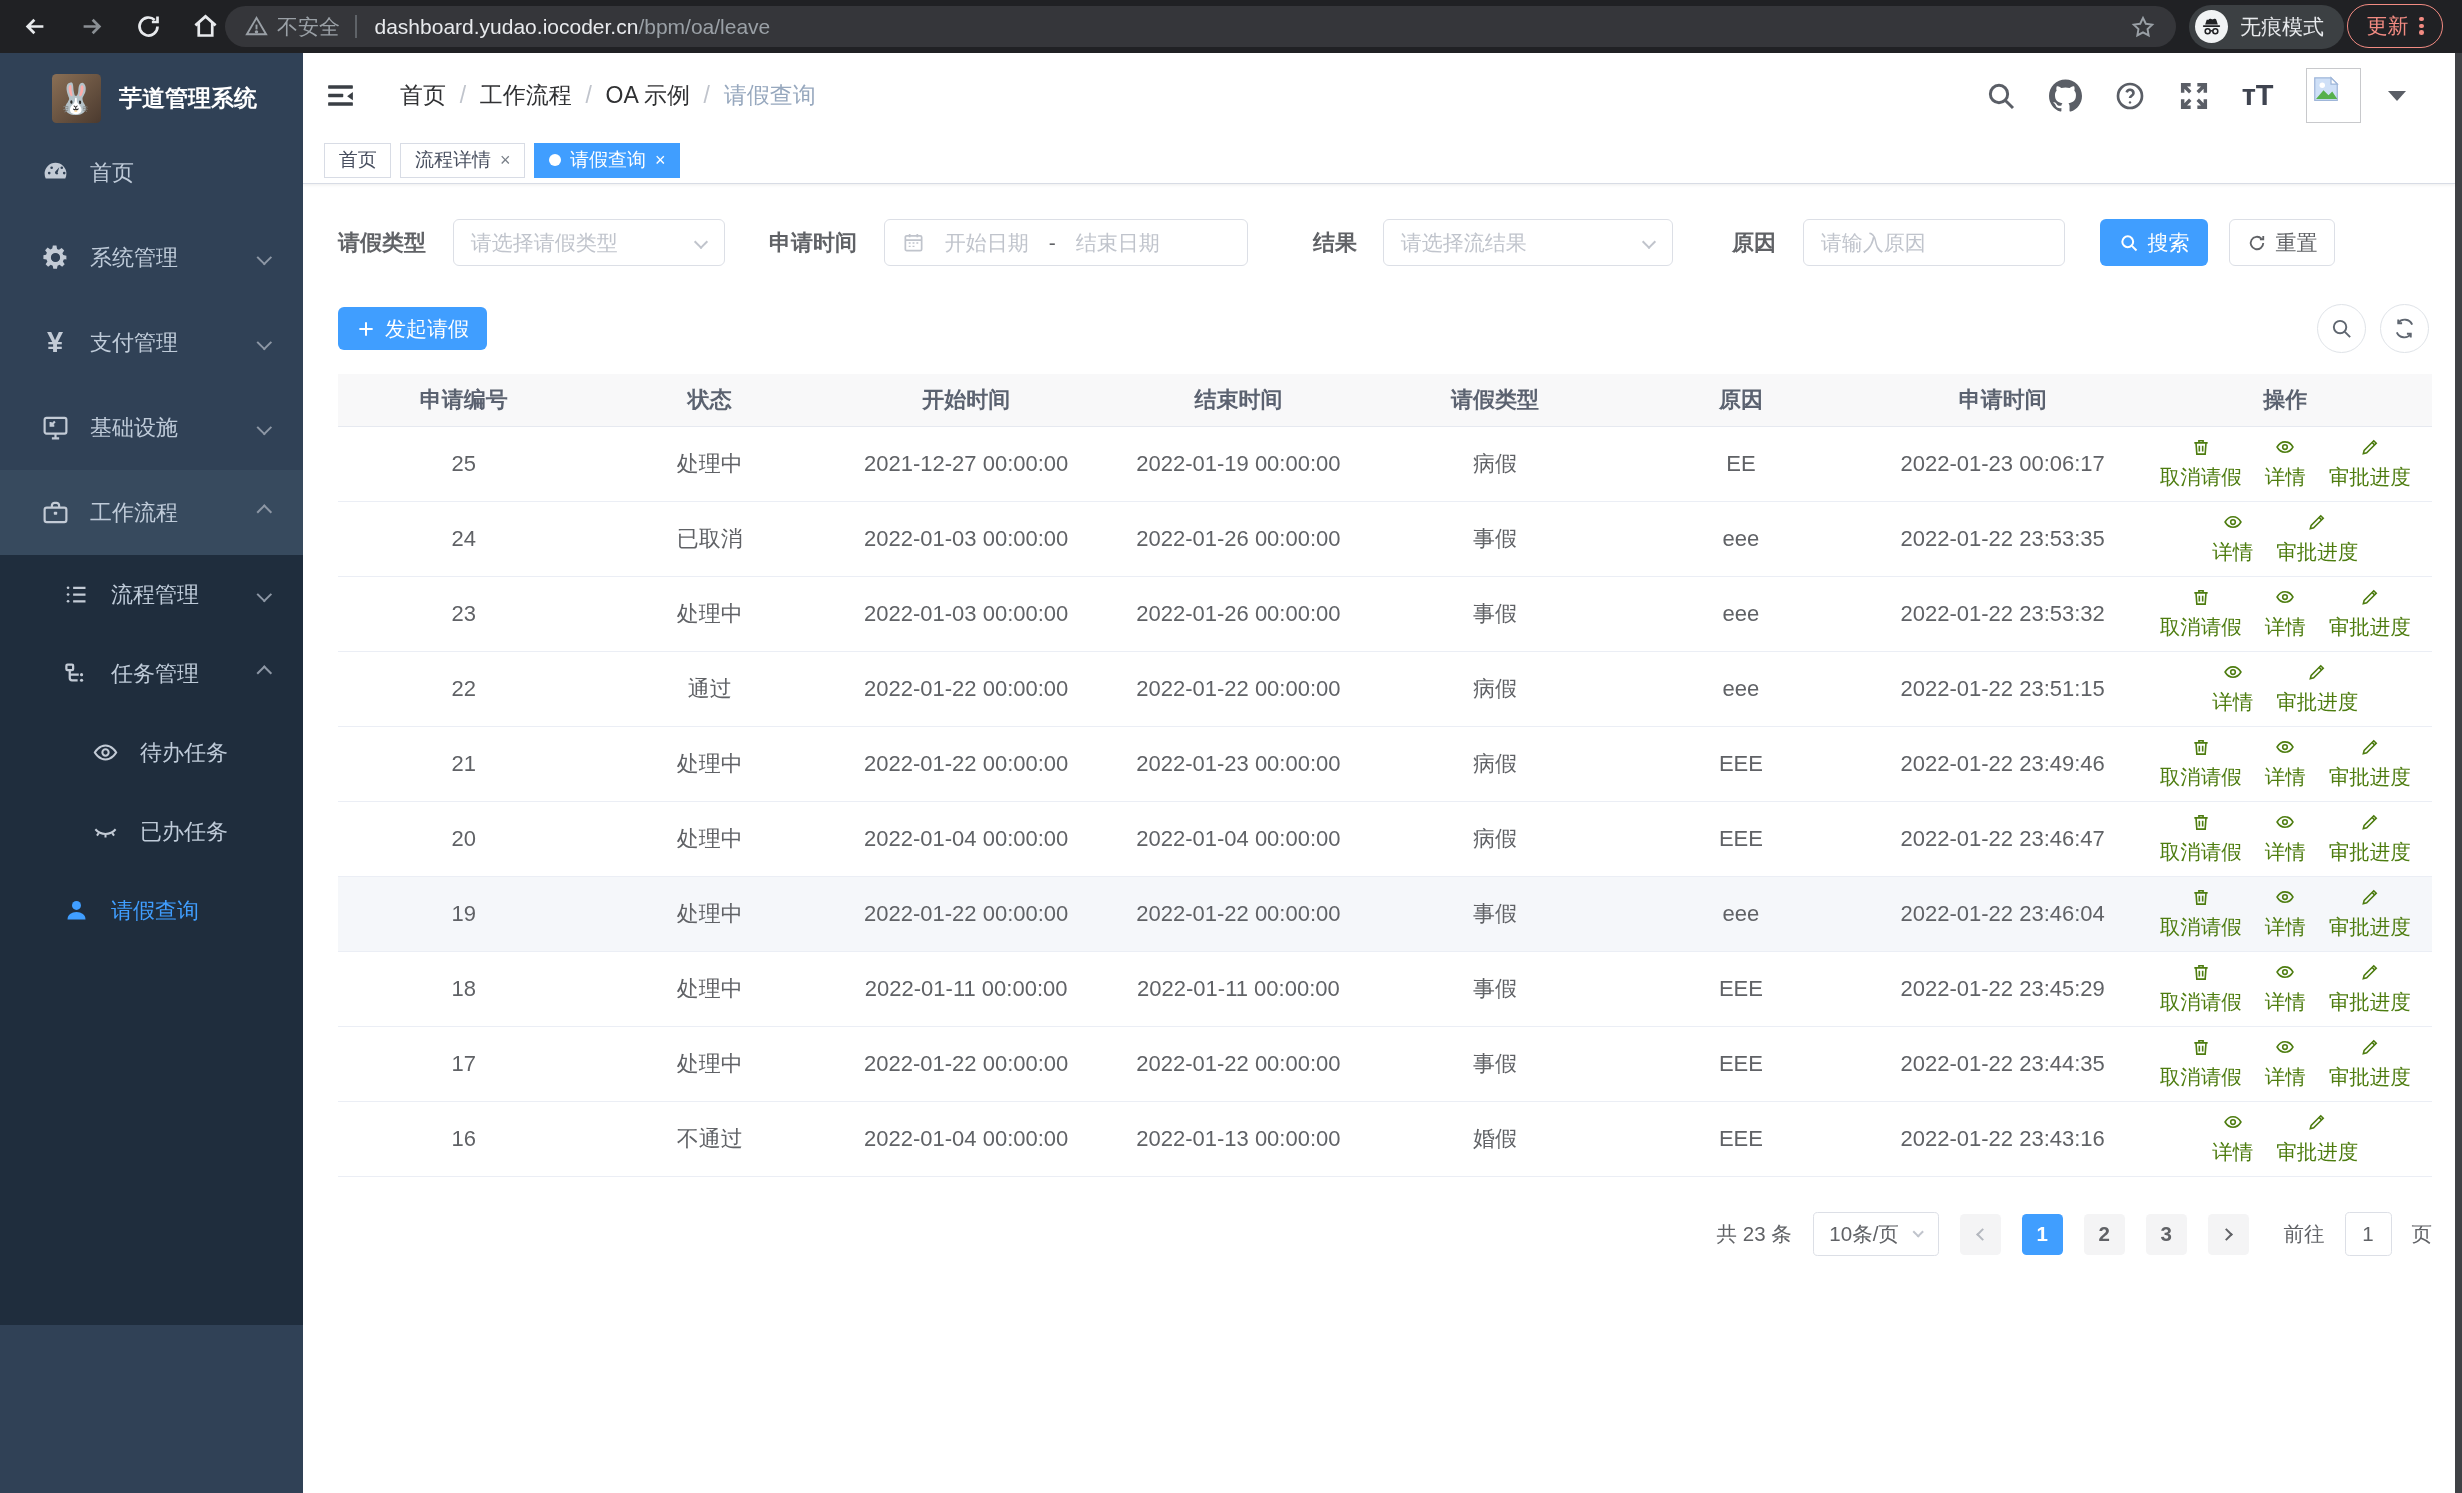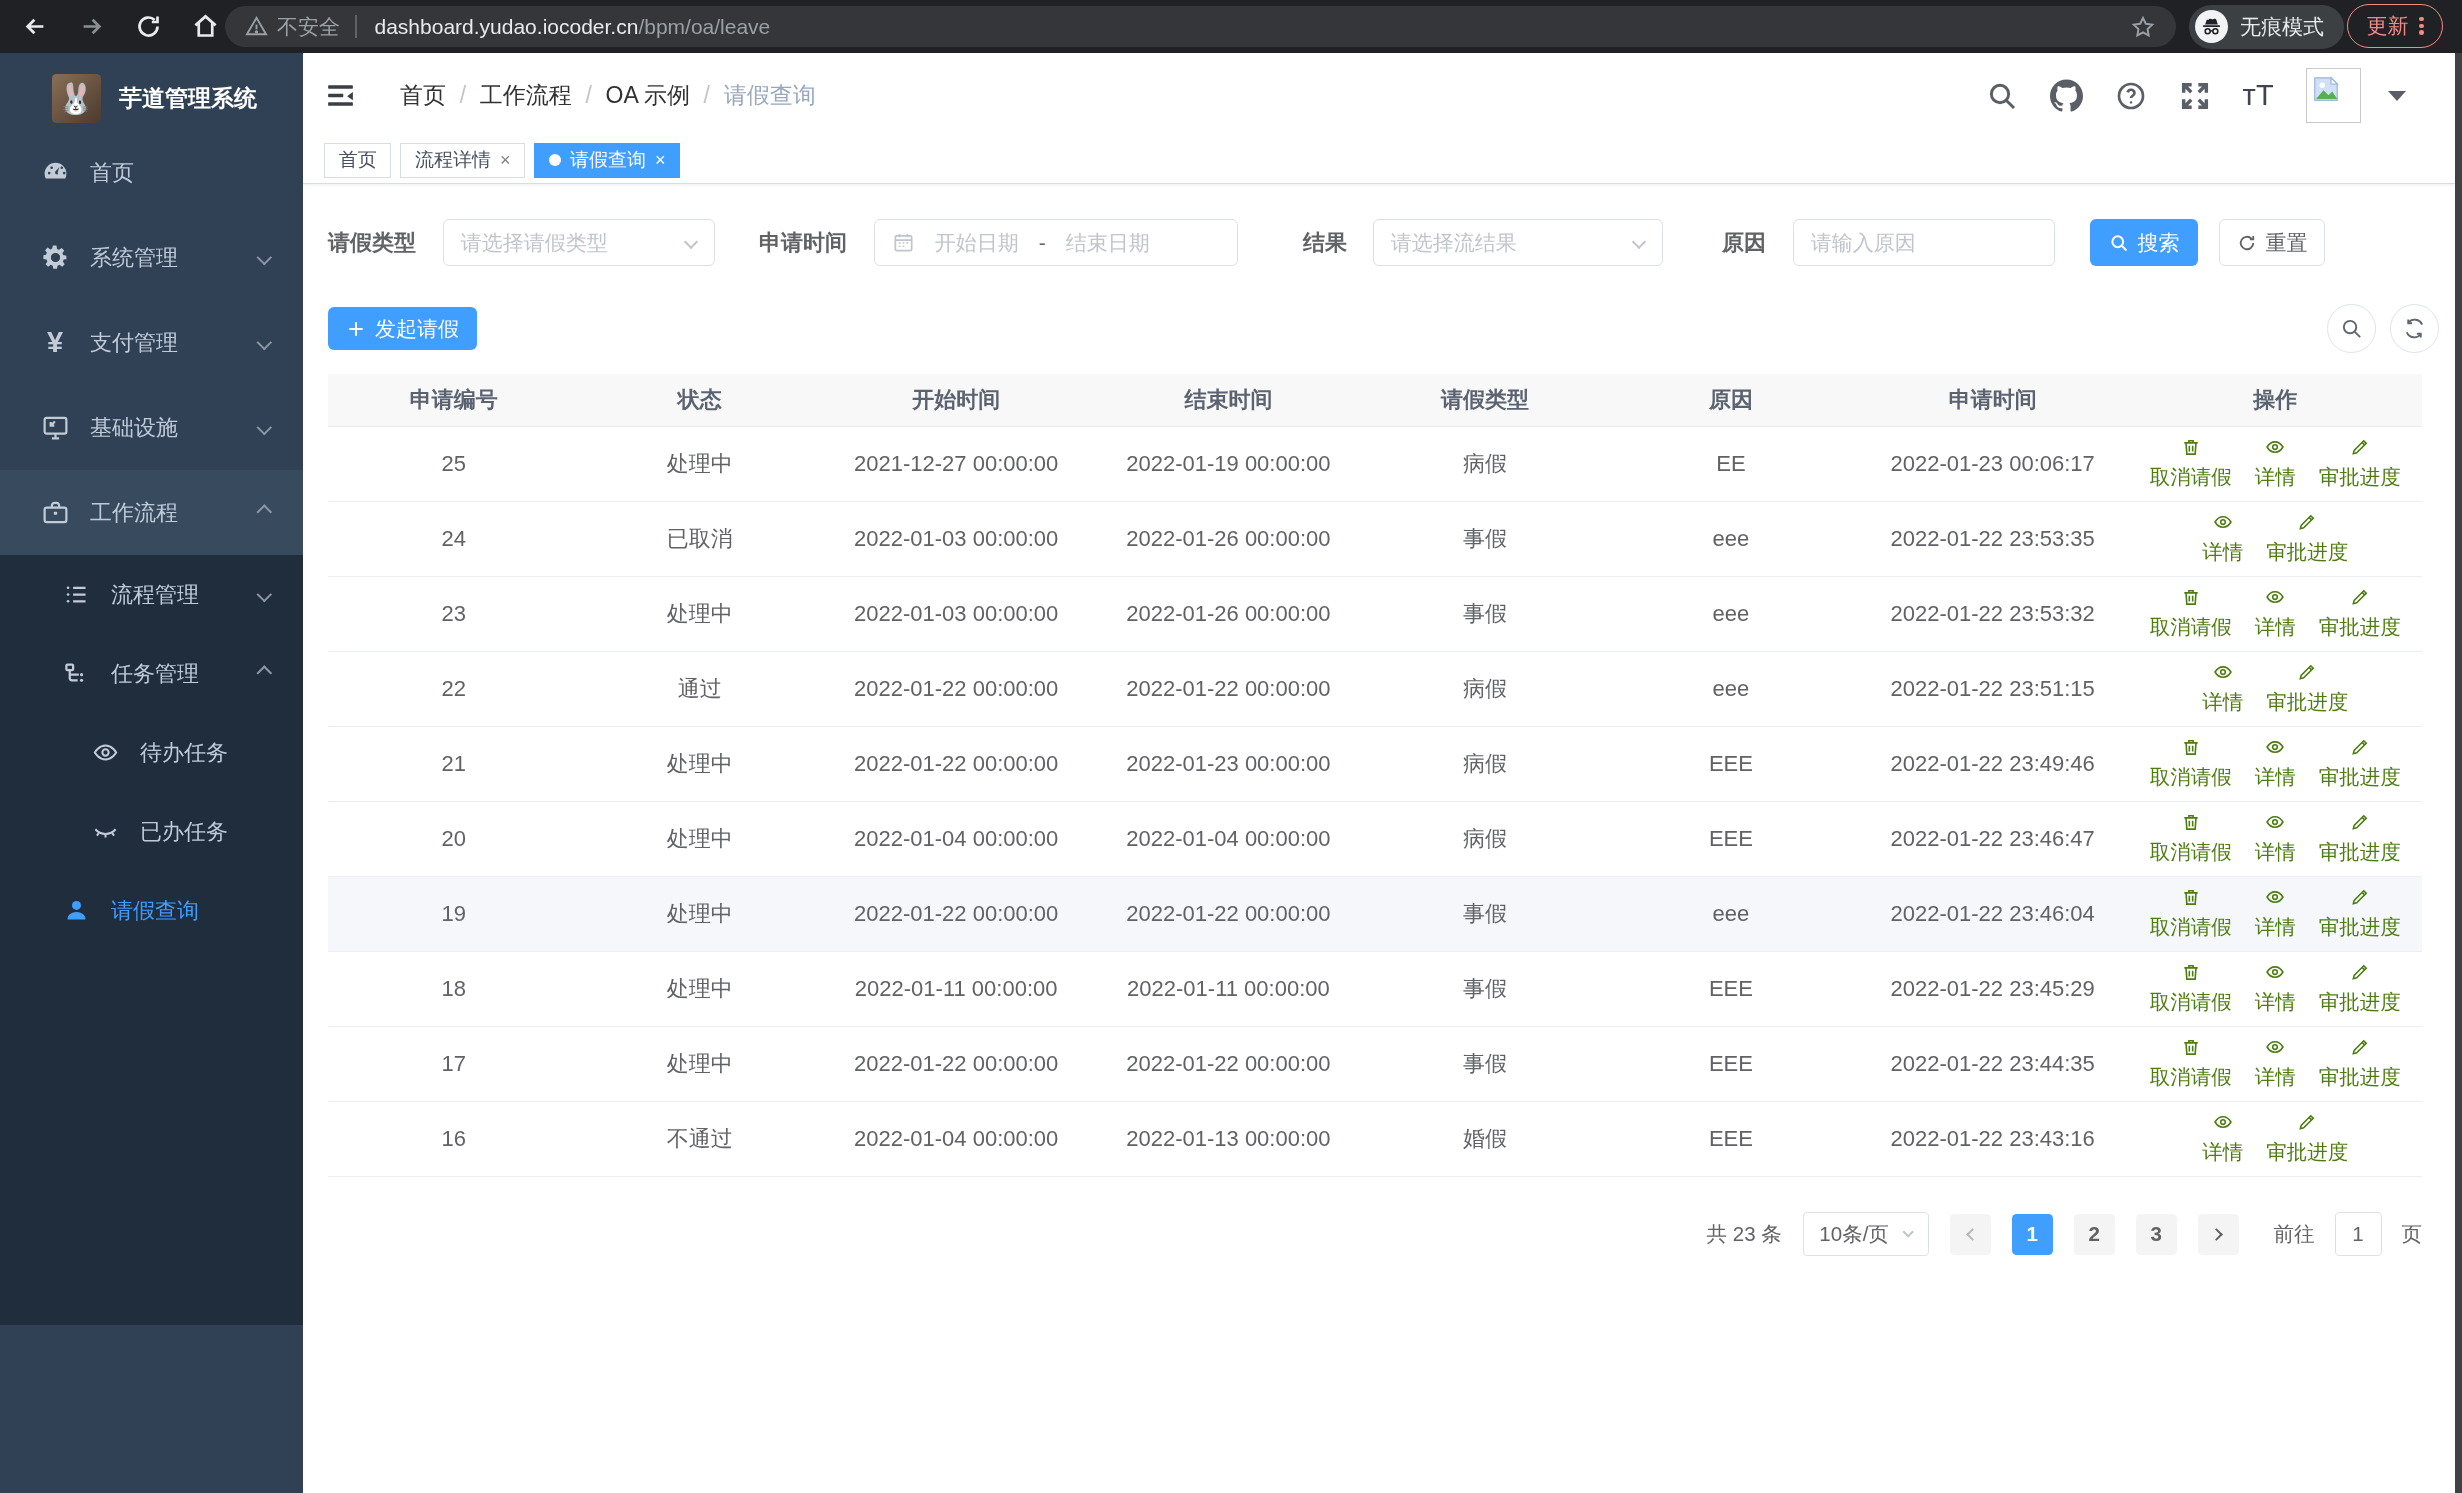--- a/index.html
+++ b/index.html
@@ -57,21 +57,21 @@
   .avatar-box { width:55px; height:55px; border:1.5px solid #c8c9cc; background:#fff; display:flex; align-items:flex-start; justify-content:flex-start; padding:4.6px; }
   .caret-down { width:0; height:0; border-left:9px solid transparent; border-right:9px solid transparent; border-top:10.6px solid #5a5e66; margin-left:-4.6px; }
 
   .tags-bar { height:46px; border-bottom:1.5px solid #d8dce5; box-shadow:0 1.5px 3px rgba(0,0,0,.06); display:flex; align-items:flex-start; padding:4.6px 0 0 21px; gap:9px; }
   .tab { height:35px; border:0.8px solid #d8dce5; background:#fff; color:#495060; font-size:19px; display:flex; align-items:center; padding:0 13.7px; gap:9px; cursor:pointer; }
   .tab .tab-close { font-size:18px; color:#7a8089; }
   .tab.active { background:#409eff; border-color:#409eff; color:#fff; }
   .tab.active .tab-close { color:#fff; }
   .tab .dot { width:12px; height:12px; border-radius:50%; background:#fff; }
 
-  .content { padding:0 25px; }
+  .content { padding:0 35px; }
 
   
   .filter-bar { margin-top:35px; display:flex; align-items:center; font-size:22px; color:#606266; }
   .f-label { font-weight:bold; white-space:nowrap; }
   .f-ctl { height:47px; border:1.5px solid #dcdfe6; border-radius:6px; background:#fff; display:flex; align-items:center; padding:0 16.7px; color:#c0c4cc; font-size:21px; position:relative; }
   .f-ctl .chev { width:10px; height:10px; border-right:2.3px solid #c0c4cc; border-bottom:2.3px solid #c0c4cc; transform:rotate(45deg); position:absolute; right:18px; top:16.7px; }
   .sel-type { width:272px; margin-left:27px; }
   .lbl-time { margin-left:44px; }
   .daterange { width:364px; margin-left:27px; gap:20px; }
   .daterange .cal { color:#c0c4cc; }
@@ -335,21 +335,21 @@
             <circle cx="12" cy="12" r="9"></circle>
             <path d="M9.5 9.2a2.6 2.6 0 0 1 5.1.7c0 1.7-2.6 2.1-2.6 3.6"></path>
             <circle cx="12" cy="16.8" r="0.9" fill="currentColor" stroke="none"></circle>
           </svg>
       </span>
       <span>
         <svg width="32" height="32" viewBox="0 0 24 24" fill="none" stroke="currentColor" stroke-width="2.6">
             <path d="M9.5 3.5H3.5v6M3.8 3.8l5.4 5.4M14.5 3.5h6v6M20.2 3.8l-5.4 5.4M9.5 20.5H3.5v-6M3.8 20.2l5.4-5.4M14.5 20.5h6v-6M20.2 20.2l-5.4-5.4"></path>
           </svg>
       </span>
-      <span style="font-size:29px;font-weight:normal;color:#3f4450;">тT</span>
+      <span style="font-size:29px;font-weight:bold;color:#3f4450;">тT</span>
       <span class="avatar-box">
         <svg width="30" height="30" viewBox="0 0 24 24">
             <path d="M3 3h13l5 5v13H3z" fill="#cfe0f7" stroke="#9fb6d9" stroke-width="1"></path>
             <path d="M16 3l5 5h-5z" fill="#fff" stroke="#9fb6d9" stroke-width="1"></path>
             <circle cx="9" cy="9" r="2.2" fill="#fff"></circle>
             <path d="M4 20l6-7 4 4 3-3 4 6z" fill="#56b04c"></path>
           </svg>
       </span>
       <span class="caret-down"></span>
     </div>

